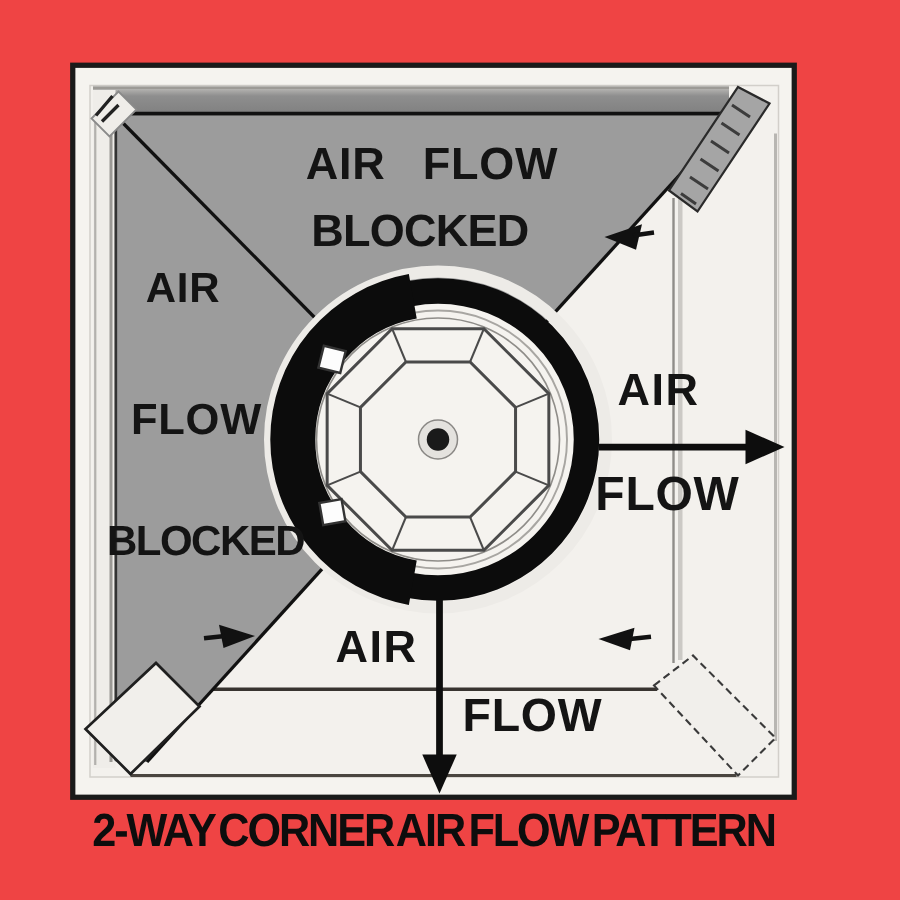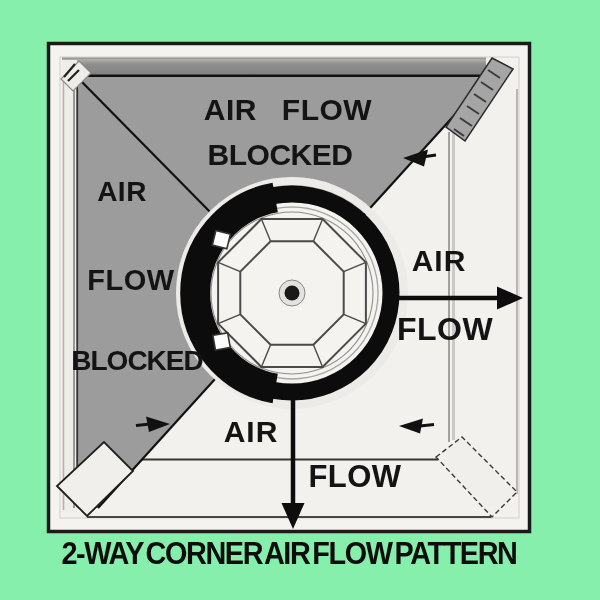--- a/index.html
+++ b/index.html
@@ -1,18 +1,18 @@
 <!DOCTYPE html>
 <html><head>
 <meta charset="utf-8">
 <style>
   html,body{margin:0;padding:0;}
   .stage{
     position:relative;width:600px;height:600px;overflow:hidden;
-    background:#86efac;
+    background:#ef4444;
     font-family:"Liberation Sans","DejaVu Sans",sans-serif;
   }
   .stage svg{position:absolute;left:0;top:0;}
   .lbl{
     position:absolute;color:#141414;font-weight:700;line-height:1;
     white-space:nowrap;transform:translateX(-50%);
   }
   .lbl-top1{left:288px;top:95px;font-size:30px;word-spacing:16px;letter-spacing:0.5px;}
   .lbl-top2{left:280px;top:140px;font-size:30px;letter-spacing:-0.5px;}
   .lbl-left1{left:122px;top:178px;font-size:28px;letter-spacing:0.5px;}

